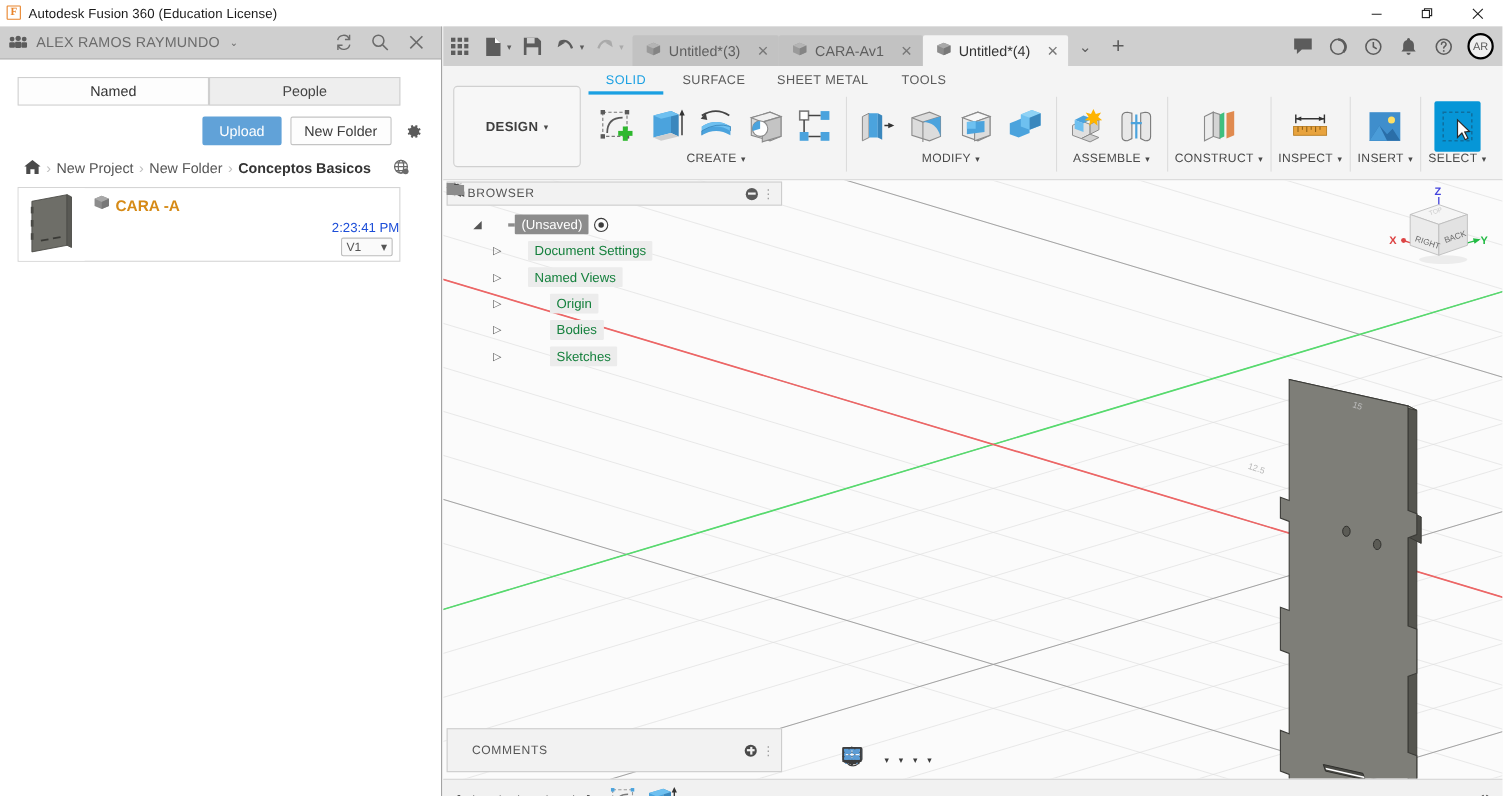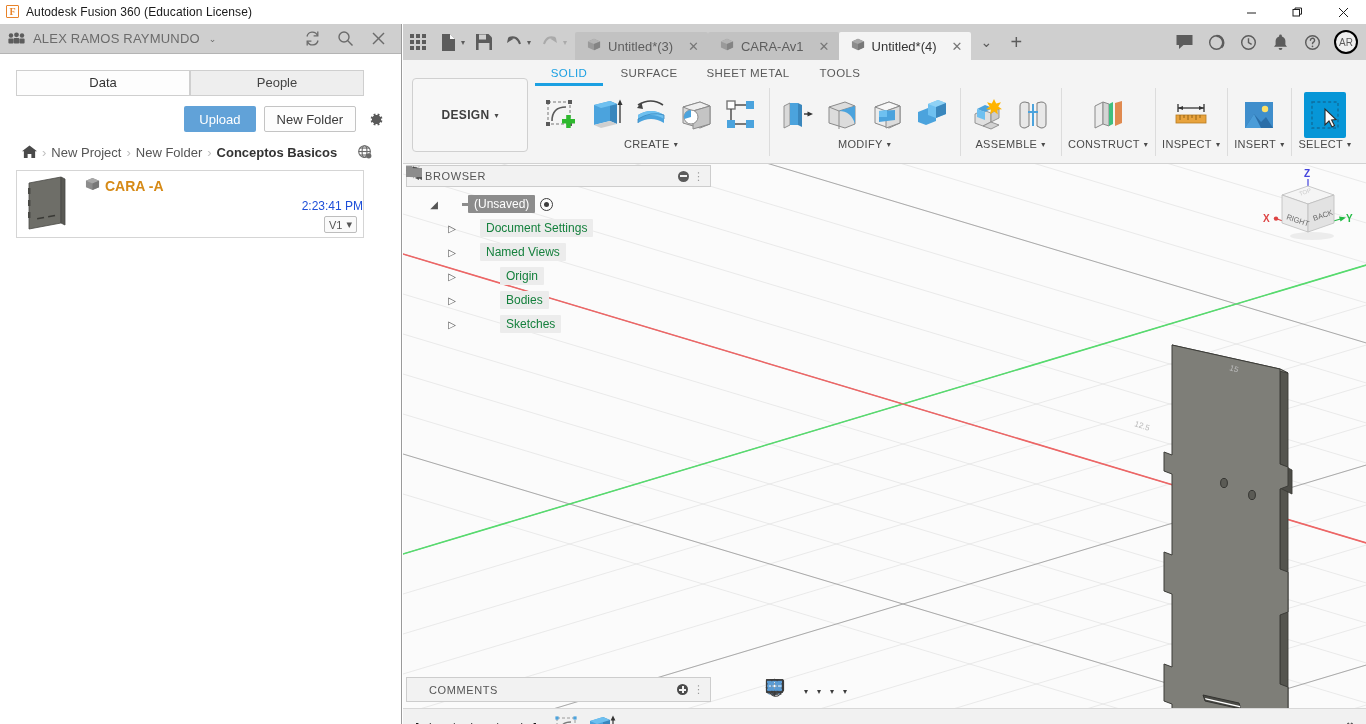--- a/index.html
+++ b/index.html
@@ -80,21 +80,21 @@
     width: 60px; height: 66px; display: flex; align-items: center; justify-content: center;
     background: #ffffff; flex: none;
   }
   .file-meta { padding: 6px 0 0 8px; flex: 1; position: relative; }
   .file-title-row { display: flex; align-items: center; gap: 5px; }
   .file-title { font-size: 14px; color: #d68a16; font-weight: bold; }
   .file-time { font-size: 12px; color: #1d4ed8; margin-top: 4px; text-align: right; }
   .file-version {
     position: absolute; right: 6px; bottom: 4px; border: 1px solid #bdbdbd;
     background: #fafafa; font-size: 11px; color: #555; padding: 1px 4px; border-radius: 2px;
-    display: flex; align-items: center; gap: 4px;
+    display: flex; align-items: center; gap: 18px;
   }
 
   
   .fusion { position: absolute; left: 403px; top: 24px; width: 963px; height: 700px; background: #f1f1f1; }
 
   
   .qat {
     position: absolute; left: 0; top: 0; width: 963px; height: 36px;
     background: #cfcfcf; display: flex; align-items: center;
   }
@@ -188,21 +188,21 @@
     width: 13px; height: 13px; border-radius: 50%; border: 1.5px solid #3c3c3c; margin-left: 5px;
     display: flex; align-items: center; justify-content: center; cursor: pointer;
   }
   .t-radio::after { content: ''; width: 5px; height: 5px; border-radius: 50%; background: #3c3c3c; }
 
   
   .viewcube { position: absolute; right: 10px; top: 2px; width: 96px; height: 84px; z-index: 4; }
 
   
   .comments-bar {
-    position: absolute; left: 3px; bottom: 6px; width: 305px; height: 25px;
+    position: absolute; left: 3px; bottom: 6px; width: 305px; height: 40px;
     background: #f2f2f2; border: 1px solid #cdcdcd; display: flex; align-items: center; padding: 0 4px; z-index: 5;
   }
   .cm-title { font-size: 11px; color: #555; letter-spacing: 0.6px; padding-left: 18px; }
   .cm-right { margin-left: auto; display: flex; align-items: center; gap: 5px; padding-right: 2px; }
   .cm-plus {
     width: 11px; height: 11px; border-radius: 50%; background: #4a4a4a; position: relative; cursor: pointer;
   }
   .cm-plus::before { content: ''; position: absolute; left: 2px; top: 4.5px; width: 7px; height: 2px; background: #f2f2f2; }
   .cm-plus::after { content: ''; position: absolute; left: 4.5px; top: 2px; width: 2px; height: 7px; background: #f2f2f2; }
 
@@ -287,21 +287,21 @@
           <svg width="17" height="17" viewBox="0 0 17 17" stroke="#6b6b6b" stroke-width="1.4">
             <line x1="3" y1="3" x2="14" y2="14"></line>
               <line x1="14" y1="3" x2="3" y2="14"></line>
           </svg>
         </div>
       </div>
     </div>
 
     <div class="dp-body">
       <div class="dp-tabs">
-        <div class="dp-tab active">Data</div>
+        <div class="dp-tab active">Named</div>
         <div class="dp-tab">People</div>
       </div>
 
       <div class="dp-actions">
         <button class="btn-upload">Upload</button>
         <button class="btn-newfolder">New Folder</button>
         <div class="dp-gear">
           <svg width="19" height="19" viewBox="0 0 20 20" fill="#5a5a5a">
             <path d="M10 6.4a3.6 3.6 0 100 7.2 3.6 3.6 0 000-7.2zm0 5.6a2 2 0 110-4 2 2 0 010 4z"></path>
             <path d="M17.3 11.4l-1.5-.5a5.9 5.9 0 000-1.8l1.5-.5-.8-2-1.4.7a6 6 0 00-1.3-1.3l.7-1.4-2-.8-.5 1.5a5.9 5.9 0 00-1.8 0L9.7 3.8l-2 .8.7 1.4a6 6 0 00-1.3 1.3l-1.4-.7-.8 2 1.5.5a5.9 5.9 0 000 1.8l-1.5.5.8 2 1.4-.7a6 6 0 001.3 1.3l-.7 1.4 2 .8.5-1.5a5.9 5.9 0 001.8 0l.5 1.5 2-.8-.7-1.4a6 6 0 001.3-1.3l1.4.7.8-2z"></path>

